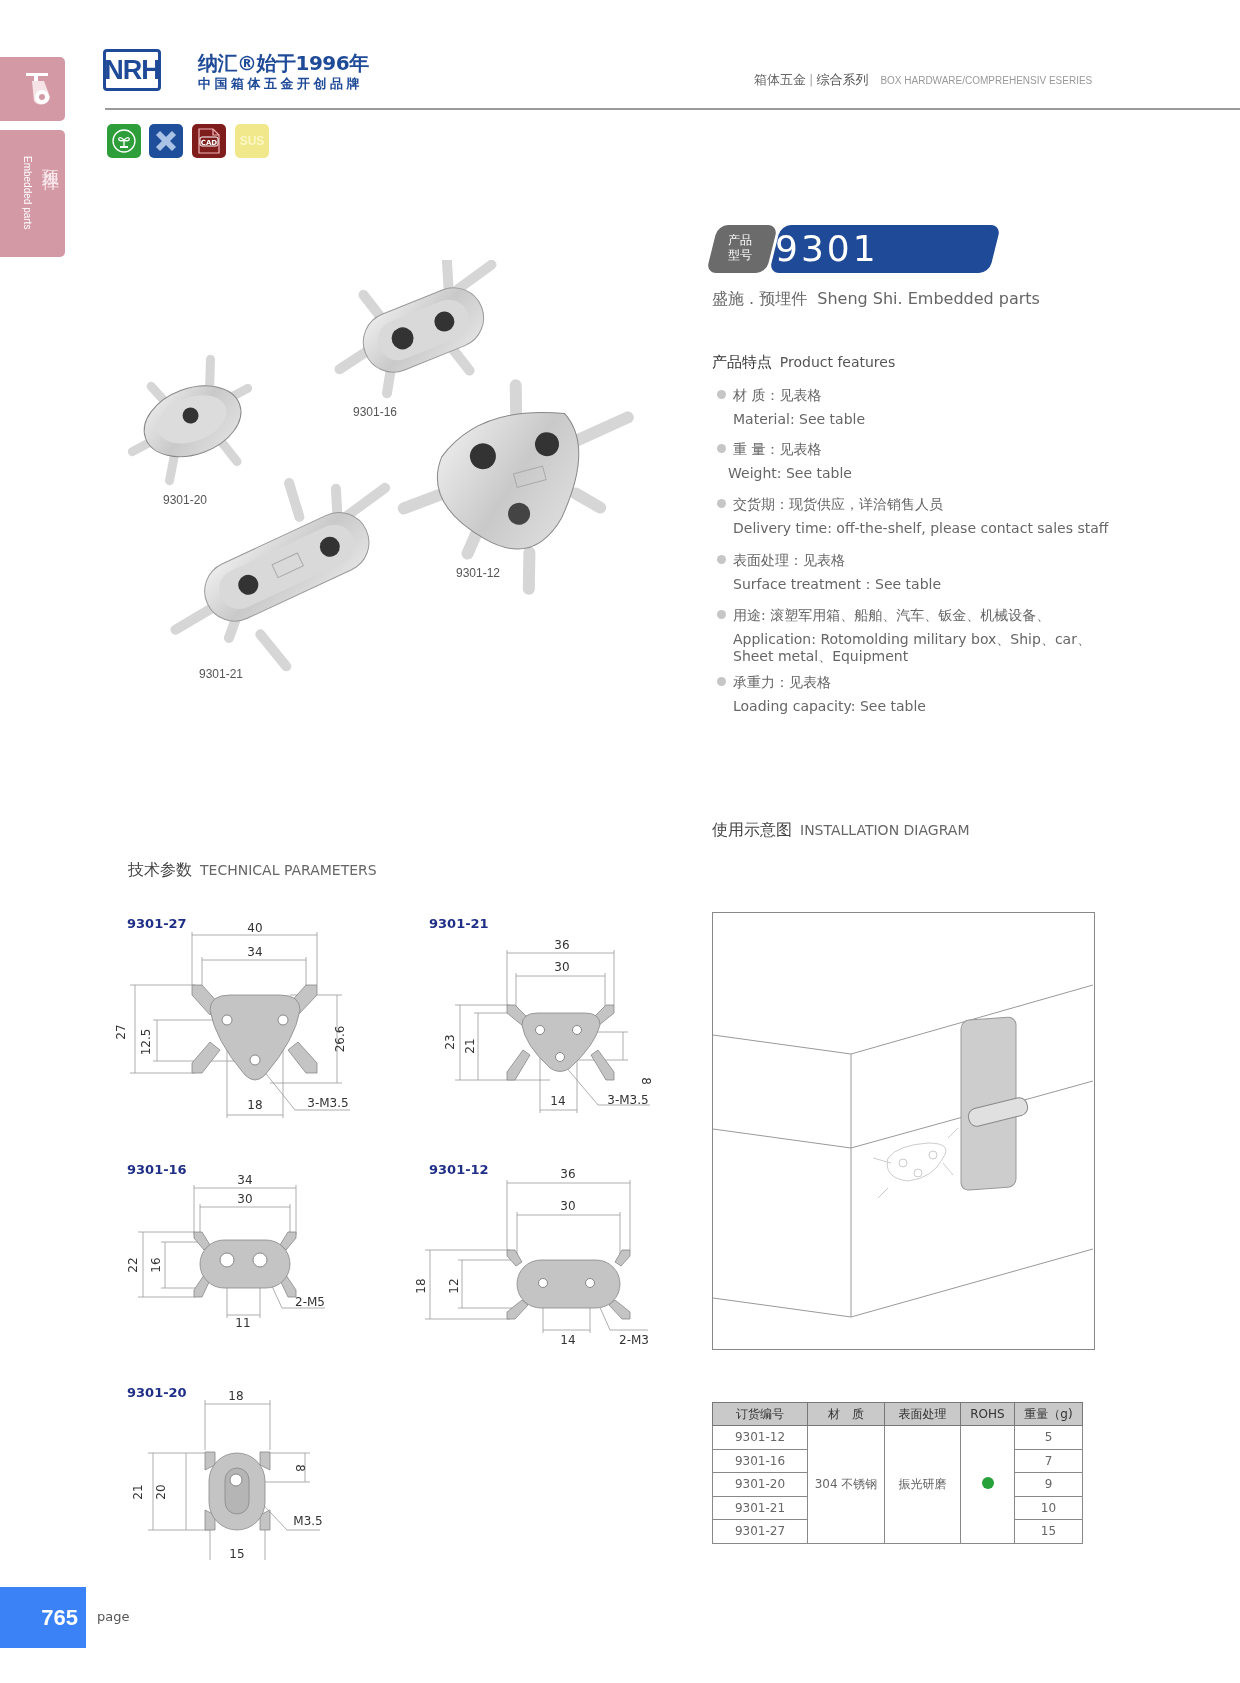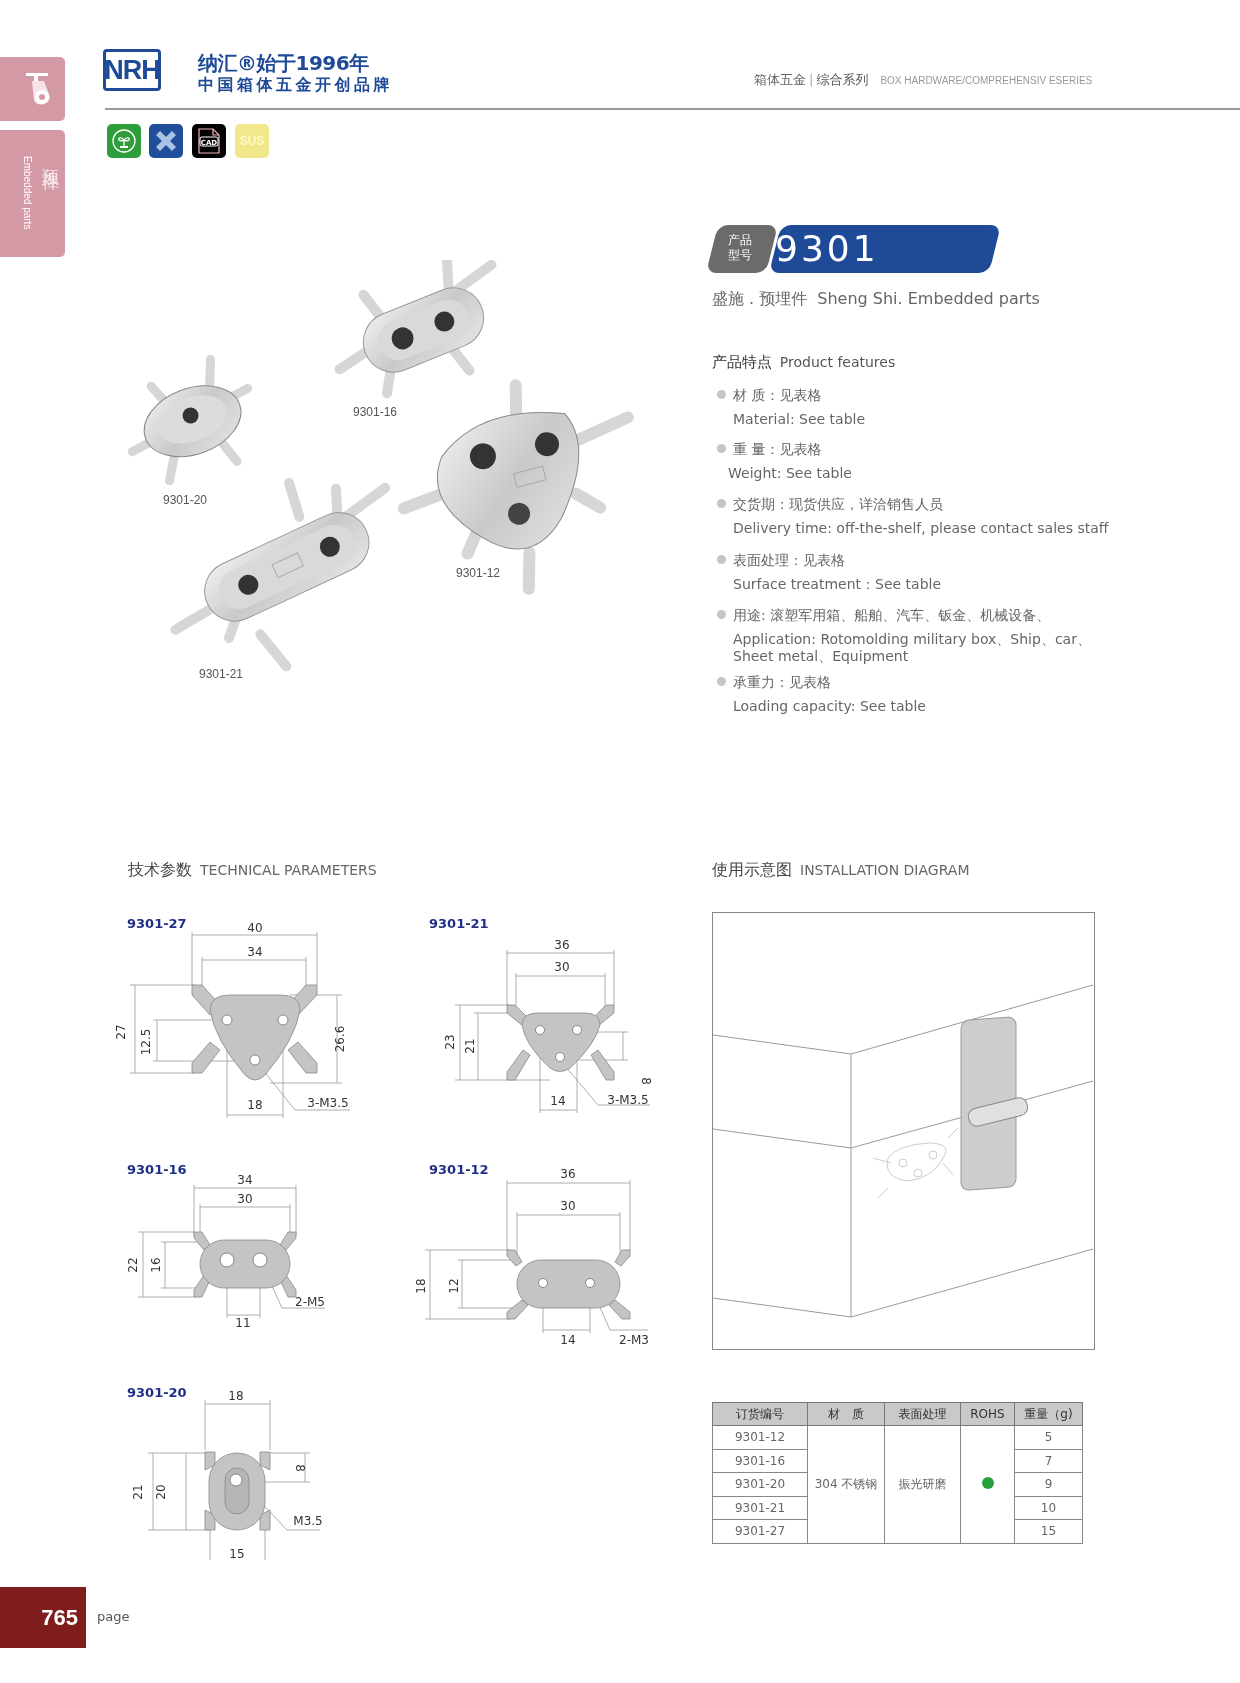--- a/index.html
+++ b/index.html
@@ -11,31 +11,31 @@
   .side-tab { position: absolute; left: 0; width: 65px; background: #d39aa6; border-radius: 0 5px 5px 0; }
   .side-tab.t1 { top: 57px; height: 64px; }
   .side-tab.t2 { top: 130px; height: 127px; }
   .side-cn { position: absolute; left: 40px; top: 26px; writing-mode: vertical-rl; color: #f7e6ea; font-size: 17px; letter-spacing: 2px; font-family: "DejaVu Sans", sans-serif; }
   .side-en { position: absolute; left: 22px; top: 26px; writing-mode: vertical-rl; color: #ffffff; font-size: 10px; font-family: "Liberation Sans", sans-serif; }
 
   
   .logo-box { position: absolute; left: 103px; top: 49px; width: 58px; height: 42px; border: 3px solid #1f4a98; border-radius: 4px; display:flex; align-items:center; justify-content:center; }
   .logo-box span { color: #1f4a98; font-weight: bold; font-size: 27px; letter-spacing: -1px; font-family: "Liberation Sans", sans-serif; }
   .logo-cn1 { position: absolute; left: 198px; top: 50px; font-size: 20px; font-weight: bold; color: #1f4a98; font-family: "DejaVu Sans", sans-serif; letter-spacing: -0.5px; }
-  .logo-cn2 { position: absolute; left: 198px; top: 75px; font-size: 16px; font-weight: bold; color: #1f4a98; letter-spacing: 3.5px; font-family: "DejaVu Sans", sans-serif; }
+  .logo-cn2 { position: absolute; left: 198px; top: 75px; font-size: 13px; font-weight: bold; color: #1f4a98; letter-spacing: 3.5px; font-family: "DejaVu Sans", sans-serif; }
   .hdr-series { position: absolute; top: 71px; left: 754px; font-size: 13px; color: #666; font-family: "DejaVu Sans", sans-serif; white-space: nowrap; }
   .hdr-series b { font-weight: normal; color: #555; }
   .hdr-series .sep { color:#aaa; margin: 0 3px; }
   .hdr-series .en { font-size: 10px; color: #999; margin-left: 12px; font-family: "Liberation Sans", sans-serif; }
   .hdr-line { position: absolute; left: 105px; right: 0; top: 108px; height: 2px; background: #9a9a9a; }
 
   .badge { position: absolute; top: 124px; width: 34px; height: 34px; border-radius: 5px; display:flex; align-items:center; justify-content:center; color:#fff; font-size: 10px; font-weight:bold; }
   .badge.green { left: 107px; background: #2e9e3a; }
   .badge.blue { left: 149px; background: #1f4f9a; }
-  .badge.red { left: 192px; background: #000000; }
+  .badge.red { left: 192px; background: #7f1d1d; }
   .badge.yellow { left: 235px; background: #f0e88a; color: #fbf7c6; font-size: 12px; }
 
   
   .prod-label { position: absolute; font-size: 12px; color: #555; font-family: "Liberation Sans", sans-serif; }
 
   
   .tag-gray { position: absolute; left: 712px; top: 225px; width: 60px; height: 48px; background: #6b6b6b; border-radius: 10px; transform: skewX(-14deg); }
   .tag-gray-text { position: absolute; left: 722px; top: 233px; color: #fff; font-size: 12px; line-height: 15px; font-family: "DejaVu Sans", sans-serif; width: 36px; text-align:center; }
   .tag-blue { position: absolute; left: 775px; top: 225px; width: 220px; height: 48px; background: #1f4a98; border-radius: 10px; transform: skewX(-14deg); }
   .tag-blue-text { position: absolute; left: 775px; top: 228px; width: 220px; color: #fff; font-size: 36px; letter-spacing: 3px; font-family: "DejaVu Sans", sans-serif; }
@@ -58,21 +58,21 @@
   
   .install-box { position: absolute; left: 712px; top: 912px; width: 383px; height: 438px; border: 1.5px solid #888; background: #fff; }
 
   
   table.spec { position: absolute; left: 712px; top: 1402px; border-collapse: collapse; font-family: "DejaVu Sans", sans-serif; font-size: 12px; color: #666; }
   table.spec th { background: #c9c9c9; color: #333; font-weight: normal; height: 23px; border: 1.5px solid #777; text-align:center; padding: 0 2px; }
   table.spec td { height: 23.5px; border: 1px solid #888; text-align: center; background:#fff; }
   .rohs-dot { display:inline-block; width: 12px; height: 12px; border-radius: 50%; background: #27a13a; }
 
   
-  .page-badge { position: absolute; left: 0; top: 1587px; width: 86px; height: 61px; background: #7f1d1d; color: #fff; font-size: 22px; font-weight: bold; text-align: right; padding-right: 8px; line-height: 61px; font-family: "Liberation Sans", sans-serif; }
+  .page-badge { position: absolute; left: 0; top: 1587px; width: 86px; height: 61px; background: #3b82f6; color: #fff; font-size: 22px; font-weight: bold; text-align: right; padding-right: 8px; line-height: 61px; font-family: "Liberation Sans", sans-serif; }
   .page-word { position: absolute; left: 97px; top: 1609px; font-size: 13px; color: #555; font-family: "DejaVu Sans", sans-serif; }
 
   svg text { font-family: "DejaVu Sans", sans-serif; }
 </style>
 </head>
 <body>
 
 <div class="side-tab t1">
   <svg class="abs" style="left:24px;top:14px" width="30" height="36" viewBox="0 0 30 36">
     <rect x="2" y="2" width="22" height="3" fill="#fff"></rect>
@@ -180,21 +180,21 @@
 
 <div class="feat-title"><span>产品特点</span> <span class="en">Product features</span></div>
 <div class="feat" style="top:387px"><span class="dot"></span><span class="cn">材  质：见表格</span><span class="en">Material: See table</span></div>
 <div class="feat" style="top:441px"><span class="dot"></span><span class="cn">重  量：见表格</span><span class="en" style="margin-left:11px"> Weight: See table</span></div>
 <div class="feat" style="top:496px"><span class="dot"></span><span class="cn">交货期：现货供应，详洽销售人员</span><span class="en">Delivery time: off-the-shelf, please contact sales staff</span></div>
 <div class="feat" style="top:552px"><span class="dot"></span><span class="cn">表面处理：见表格</span><span class="en">Surface treatment：See table</span></div>
 <div class="feat" style="top:607px"><span class="dot"></span><span class="cn">用途: 滚塑军用箱、船舶、汽车、钣金、机械设备、</span><span class="en">Application: Rotomolding military box、Ship、car、</span><span class="en" style="margin-top:0">Sheet metal、Equipment</span></div>
 <div class="feat" style="top:674px"><span class="dot"></span><span class="cn">承重力：见表格</span><span class="en">Loading capacity: See table</span></div>
 
 <div class="sec-title" style="left:128px;top:860px"><span>技术参数</span><span class="en">TECHNICAL PARAMETERS</span></div>
-<div class="sec-title" style="left:712px;top:860px"><span>使用示意图</span><span class="en">INSTALLATION DIAGRAM</span></div>
+<div class="sec-title" style="left:712px;top:820px"><span>使用示意图</span><span class="en">INSTALLATION DIAGRAM</span></div>
 
 <div class="dwg-title" style="left:127px;top:916px">9301-27</div>
 <div class="dwg-title" style="left:429px;top:916px">9301-21</div>
 <div class="dwg-title" style="left:127px;top:1162px">9301-16</div>
 <div class="dwg-title" style="left:429px;top:1162px">9301-12</div>
 <div class="dwg-title" style="left:127px;top:1385px">9301-20</div>
 
 <svg class="abs" style="left:110px;top:920px" width="560" height="660" viewBox="0 0 560 660" font-size="12" fill="#333">
   <g stroke="#999" stroke-width="0.8" fill="none">
 

